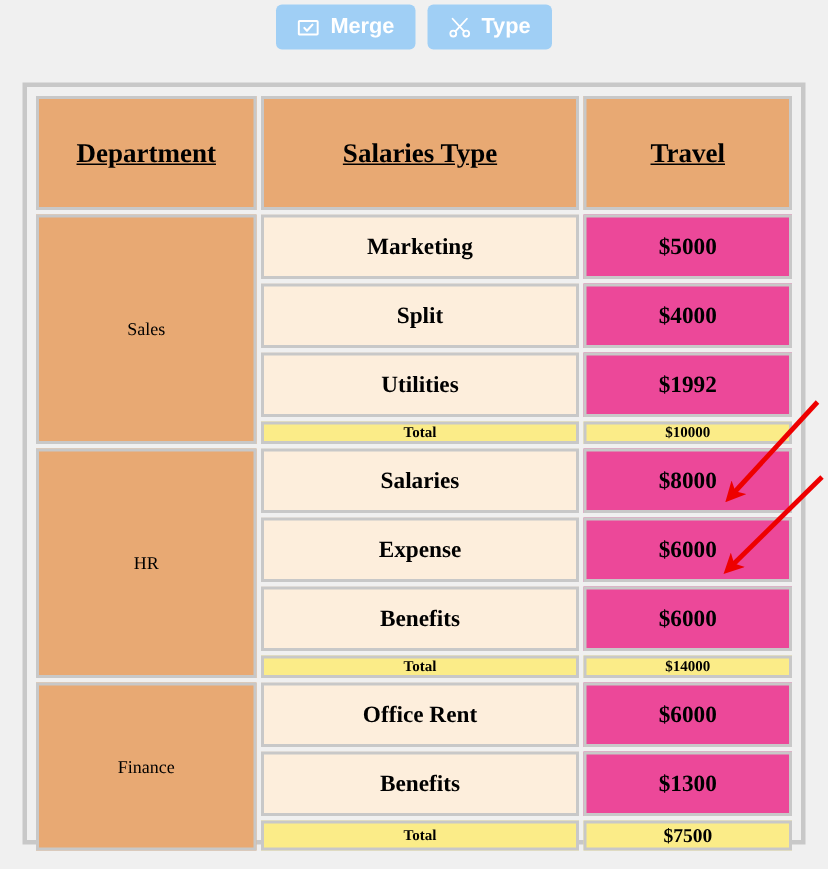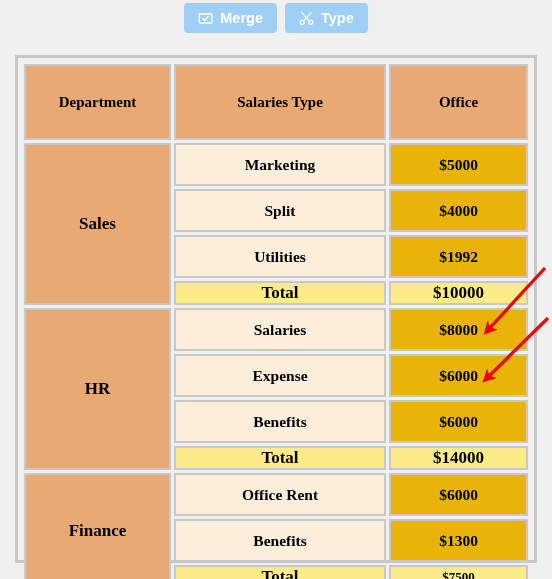--- a/index.html
+++ b/index.html
@@ -78,45 +78,46 @@
   table#expense-table th {
     border: 2px solid #c8c8c8;
     text-align: center;
     vertical-align: middle;
     color: #000000;
     font-family: "Liberation Serif", serif;
     padding: 0;
   }
   th.col-head {
     background: #e8a973;
-    font-size: 15px;
+    font-size: 18px;
     font-weight: bold;
     height: 72px;
+    text-decoration: underline;
   }
   td.dept-cell {
     background: #e8a973;
-    font-size: 17px;
-    font-weight: bold;
+    font-size: 12px;
+    font-weight: normal;
   }
   td.item-cell {
     background: #fdeedc;
     font-size: 15.5px;
     font-weight: bold;
     height: 39px;
     margin-left: 44px;
   }
   td.amount-cell {
-    background: #eab308;
+    background: #ec4899;
     font-size: 15.5px;
     font-weight: bold;
   }
   td.total-label,
   td.total-amount {
     background: #fbec88;
-    font-size: 17px;
+    font-size: 10px;
     font-weight: bold;
   }
   td.small-amount { font-size: 13px; }
 
   
   #annotations {
     position: absolute;
     left: 0;
     top: 0;
     width: 552px;
@@ -152,21 +153,21 @@
   </button>
 
 </div>
 
 <div id="table-frame">
   <table id="expense-table">
     <thead>
       <tr>
         <th class="col-head" style="width:143px">Department</th>
         <th class="col-head" style="width:208px">Salaries Type</th>
-        <th class="col-head">Office</th>
+        <th class="col-head">Travel</th>
       </tr>
     </thead>
     <tbody>
 
       <tr>
         <td class="dept-cell" rowspan="4">Sales</td>
         <td class="item-cell">Marketing</td>
         <td class="amount-cell">$5000</td>
       </tr>
       <tr>

